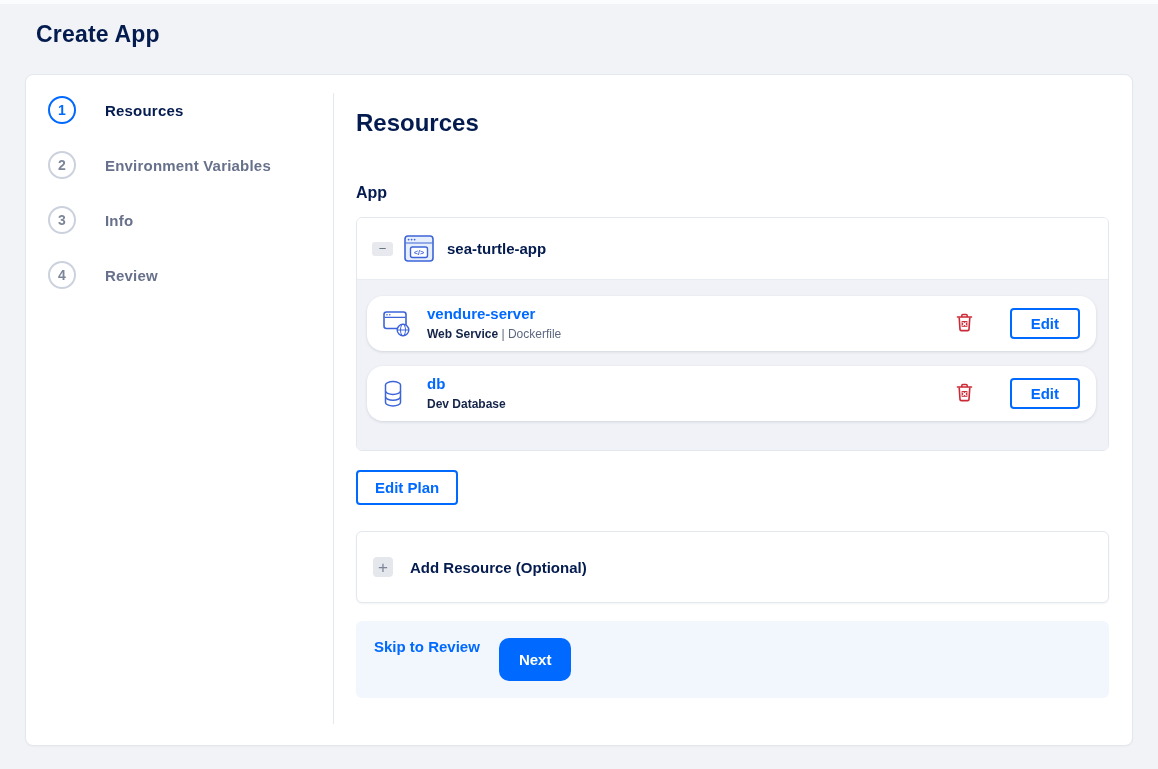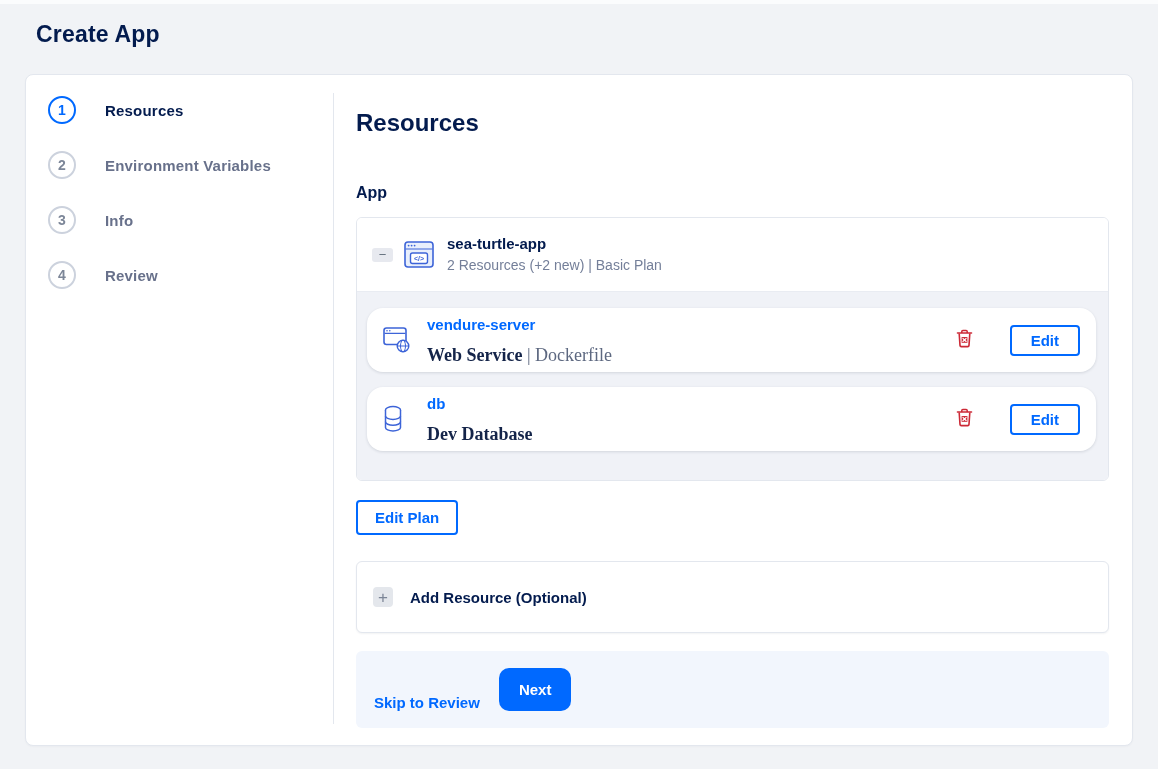--- a/index.html
+++ b/index.html
@@ -55,21 +55,21 @@
   .app-title{font-size:15px;font-weight:700;color:var(--navy);line-height:18px;}
   .app-summary{font-size:14px;color:var(--muted);line-height:17px;margin-top:4px;}
   .app-card-body{background:var(--body-bg);padding:16px 12px 29px 10px;border-top:1px solid #e9ecf2;}
   .resource-card{
     background:#fff;border-radius:16px;box-shadow:0 1px 3px rgba(31,45,61,.14);
     display:flex;align-items:center;min-height:55px;padding:8px 16px;margin-bottom:15px;
   }
   .resource-card:last-child{margin-bottom:0;}
   .res-icon{width:30px;flex:0 0 30px;margin-right:14px;display:flex;align-items:center;}
   .res-name{font-size:15px;font-weight:700;color:var(--accent);line-height:18px;text-decoration:none;cursor:pointer;display:inline-block;}
-  .res-desc{font-size:18px;line-height:18px;margin-top:12px;font-family:Liberation Serif, serif;}
+  .res-desc{font-size:12px;line-height:18px;margin-top:2px;}
   .res-type{font-weight:700;color:#142449;}
   .res-suffix{color:#5d6880;font-weight:400;}
   .res-actions{margin-left:auto;display:flex;align-items:center;gap:35px;}
   .trash-btn{background:none;border:none;padding:2px;cursor:pointer;display:flex;}
   .btn-outline{
     background:#fff;border:2px solid var(--accent);color:var(--accent);
     font-size:15px;font-weight:700;border-radius:4px;padding:5px 19px;cursor:pointer;
     font-family:"Liberation Sans", sans-serif;
   }
   .edit-plan-btn{margin-top:19px;padding:7px 17px;}
@@ -81,21 +81,21 @@
   }
   .plus-box{
     width:20px;height:20px;flex:0 0 20px;border-radius:4px;background:#e4e7ec;color:#7b8596;
     display:flex;align-items:center;justify-content:center;font-size:17px;font-weight:400;line-height:1;
     margin-right:17px;
   }
   .add-label{font-size:15px;font-weight:700;color:var(--navy);}
   
   .wizard-footer{
     margin-top:18px;background:var(--footer-bg);border-radius:6px;
-    display:flex;align-items:flex-end;padding:17px 18px;
+    display:flex;align-items:flex-start;padding:17px 18px;
   }
   .skip-link{color:var(--accent);font-size:15px;font-weight:700;text-decoration:none;cursor:pointer;margin-right:19px;}
   .next-btn{
     background:var(--accent);color:#fff;border:none;border-radius:10px;
     font-size:15px;font-weight:700;padding:13px 20px;cursor:pointer;
     font-family:"Liberation Sans", sans-serif;
   }
 </style>
 </head>
 <body>
@@ -141,21 +141,20 @@
             <line x1="1.6" y1="8" x2="28.4" y2="8" stroke="#3d64d8" stroke-width="1.2"></line>
             <circle cx="4.6" cy="4.6" r="0.9" fill="#3d64d8"></circle>
             <circle cx="7.6" cy="4.6" r="0.9" fill="#3d64d8"></circle>
             <circle cx="10.6" cy="4.6" r="0.9" fill="#3d64d8"></circle>
             <rect x="6.5" y="12" width="17" height="10.5" rx="2" fill="#fff" stroke="#3d64d8" stroke-width="1.4"></rect>
             <text x="15" y="20" text-anchor="middle" font-size="7" font-weight="bold" fill="#3d64d8">&lt;/&gt;</text>
           </svg>
         </span>
         <div>
           <div class="app-title">sea-turtle-app</div>
-          <div class="app-summary">2 Resources (+2 new) | Basic Plan</div>
         </div>
       </div>
 
       <div class="app-card-body">
 
         <div class="resource-card">
           <span class="res-icon">
             <svg width="28" height="26" viewBox="0 0 28 26">
               <rect x="1" y="1" width="22" height="16.5" rx="2.5" fill="#fff" stroke="#3d64d8" stroke-width="1.6"></rect>
               <line x1="1.6" y1="6.3" x2="22.4" y2="6.3" stroke="#3d64d8" stroke-width="1.2"></line>

